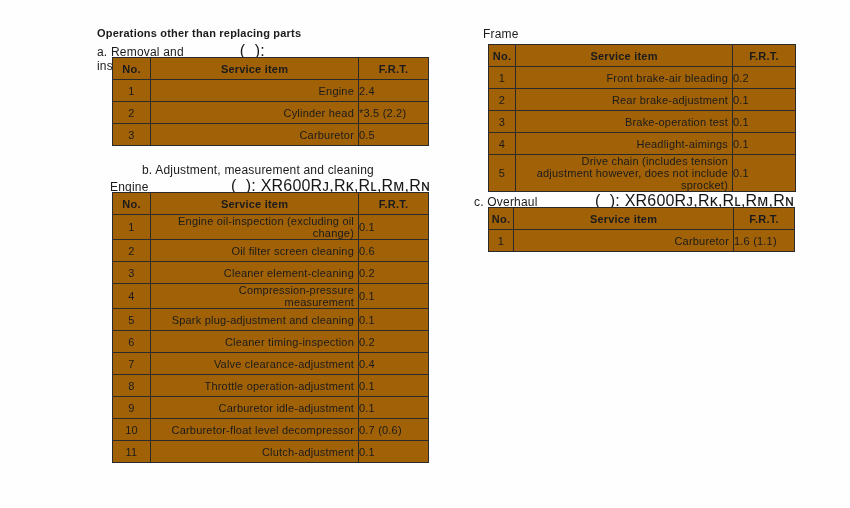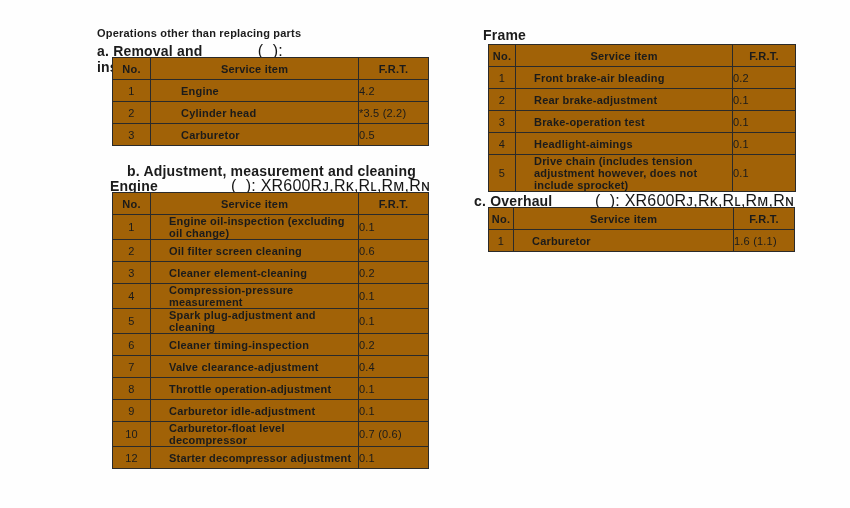--- a/index.html
+++ b/index.html
@@ -4,31 +4,31 @@
 <style>
   html,body { margin:0; padding:0; background:#ffffff; }
   .page {
     position:relative; width:850px; height:508px; background:#fefefe;
     font-family:"Liberation Sans","DejaVu Sans",sans-serif;
     color:#1b1b1b; letter-spacing:0.2px; overflow:hidden;
   }
   .abs { position:absolute; }
   .h-bold { font-size:11px; font-weight:bold; }
   .sec-line { display:flex; justify-content:space-between; align-items:baseline; }
-  .sec-label { font-size:14px; font-weight:bold; }
+  .sec-label { font-size:12px; font-weight:normal; }
   .models-note { font-size:16px; font-weight:normal; color:#161616; }
   table.svc { border-collapse:collapse; table-layout:fixed; background:#a16207; }
   table.svc th, table.svc td {
     border:1px solid #2a2a2a; font-size:11px; color:#1b1b1b;
     overflow:hidden; padding:0;
   }
   table.svc th { font-weight:bold; text-align:center; height:21px; }
   table.svc td { height:21px; }
   table.svc td:nth-child(1) { text-align:center; }
-  table.svc td:nth-child(2) { text-align:left; padding-left:18px; padding-right:4px;font-weight:bold; }
+  table.svc td:nth-child(2) { text-align:right; padding-left:18px; padding-right:4px; }
   table.svc td:nth-child(3) { }
   table.svc.indent-wide td:nth-child(2) { padding-left:30px; }
 </style>
 </head>
 <body>
 
 <div class="page">
 
   <div class="abs h-bold" style="left:97px; top:27px;">Operations other than replacing parts</div>
 
@@ -47,36 +47,36 @@
         <tr>
           <th>No.</th>
           <th>Service item</th>
           <th>F.R.T.</th>
         </tr>
       </thead>
       <tbody>
         <tr>
           <td>1</td>
           <td>Engine</td>
-          <td>4.2</td>
+          <td>2.4</td>
         </tr>
         <tr>
           <td>2</td>
           <td>Cylinder head</td>
           <td>*3.5 (2.2)</td>
         </tr>
         <tr>
           <td>3</td>
           <td>Carburetor</td>
           <td>0.5</td>
         </tr>
       </tbody>
     </table>
 
-  <div class="abs sec-label" style="left:83px; top:163px;padding-left:44px;">b. Adjustment, measurement and cleaning</div>
+  <div class="abs sec-label" style="left:98px; top:163px;padding-left:44px;">b. Adjustment, measurement and cleaning</div>
   <div class="abs sec-line" style="left:110px; top:177px; width:320px;">
     <span class="sec-label">Engine</span>
     <span class="models-note">(&nbsp;&nbsp;): XR600Rᴊ,Rᴋ,Rʟ,Rᴍ,Rɴ</span>
   </div>
 
   <table class="svc abs" style="left:112px; top:192px; width:316px;">
     <colgroup>
         <col style="width:38px">
         <col style="width:208px">
         <col style="width:70px">
@@ -133,22 +133,22 @@
           <td>9</td>
           <td>Carburetor idle-adjustment</td>
           <td>0.1</td>
         </tr>
         <tr>
           <td>10</td>
           <td>Carburetor-float level decompressor</td>
           <td>0.7 (0.6)</td>
         </tr>
         <tr>
-          <td>12</td>
-          <td>Starter decompressor adjustment</td>
+          <td>11</td>
+          <td>Clutch-adjustment</td>
           <td>0.1</td>
         </tr>
       </tbody>
     </table>
 
   <div class="abs sec-label" style="left:483px; top:27px;">Frame</div>
 
   <table class="svc abs" style="left:488px; top:44px; width:307px;">
     <colgroup>
         <col style="width:27px">

